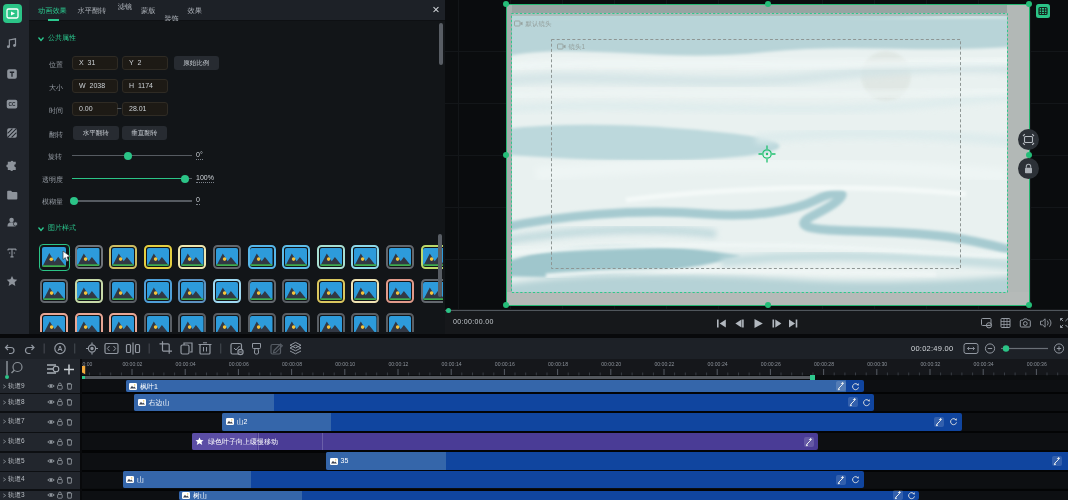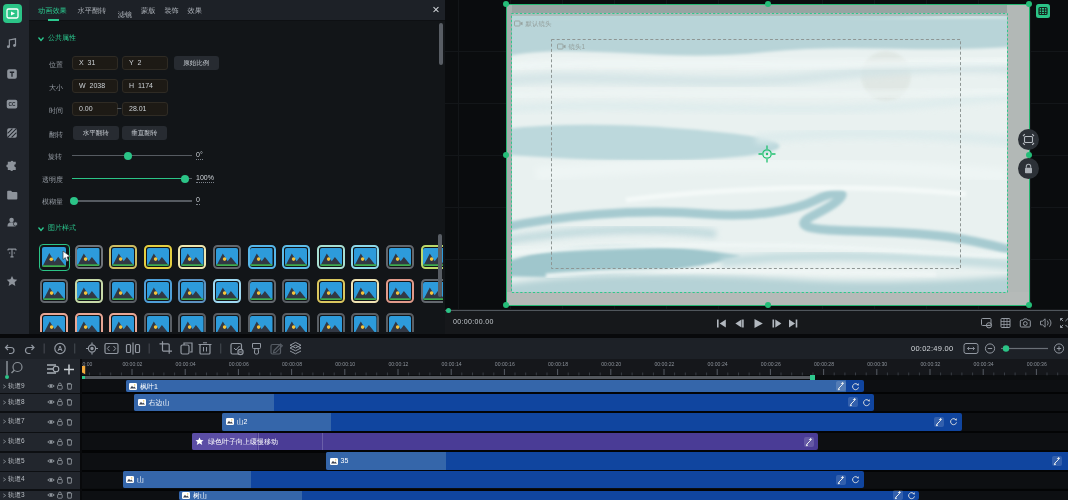--- a/index.html
+++ b/index.html
@@ -43,23 +43,23 @@
     </svg></div>
 <div class="abs" style="left:4.5px;top:246px;width:14px;height:14px;transform:scale(0.875);transform-origin:0 0;"><svg width="16" height="16" viewBox="0 0 16 16">
       <path d="M3.5 3.5 H12.5 M3.5 3.5 V5 M12.5 3.5 V5 M8 3.5 V12.5 M6.2 12.5 H9.8 M4.5 8 H6 M10 8 H11.5" stroke="#8d939b" stroke-width="1.3" fill="none"></path>
     </svg></div>
 <div class="abs" style="left:4.5px;top:274px;width:14px;height:14px;transform:scale(0.875);transform-origin:0 0;"><svg width="16" height="16" viewBox="0 0 16 16">
       <path d="M8 2.2 L9.8 6 L14 6.5 L11 9.4 L11.8 13.6 L8 11.5 L4.2 13.6 L5 9.4 L2 6.5 L6.2 6 Z" fill="#8d939b"></path>
     </svg></div>
 <div class="abs" style="left:29px;top:0;width:416px;height:21px;background:#1d2127;border-bottom:1px solid #0e1013;"></div>
 <div class="abs" style="left:38px;top:6px;font-size:7.2px;color:#2bc98f;">动画效果</div>
 <div class="abs" style="left:77.5px;top:6px;font-size:7.2px;color:#a9aeb5;">水平翻转</div>
-<div class="abs" style="left:117.8px;top:10px;font-size:7.2px;color:#a9aeb5;">滤镜</div>
+<div class="abs" style="left:117.8px;top:2px;font-size:7.2px;color:#a9aeb5;">滤镜</div>
 <div class="abs" style="left:141px;top:6px;font-size:7.2px;color:#a9aeb5;">蒙版</div>
-<div class="abs" style="left:164.4px;top:6px;font-size:7.2px;color:#a9aeb5;">装饰</div>
+<div class="abs" style="left:164.4px;top:14px;font-size:7.2px;color:#a9aeb5;">装饰</div>
 <div class="abs" style="left:187.6px;top:6px;font-size:7.2px;color:#a9aeb5;">效果</div>
 <div class="abs" style="left:48px;top:18.5px;width:11px;height:2px;background:#2bc98f;"></div>
 <div class="abs" style="left:432px;top:4px;font-size:9.5px;color:#d2d6da;">✕</div>
 <div class="abs" style="left:29px;top:21px;width:416px;height:314px;background:#121518;"></div>
 <div class="abs" style="left:37px;top:33px;width:400px;height:11px;">
     <svg width="8" height="8" style="position:absolute;left:0;top:2px;" viewBox="0 0 8 8">
       <path d="M1.5 2.5 L4 5.5 L6.5 2.5" stroke="#2bc98f" stroke-width="1.3" fill="none"></path>
     </svg>
     <span style="position:absolute;left:11px;top:0;font-size:7px;color:#2bc98f;">公共属性</span>
   </div>

